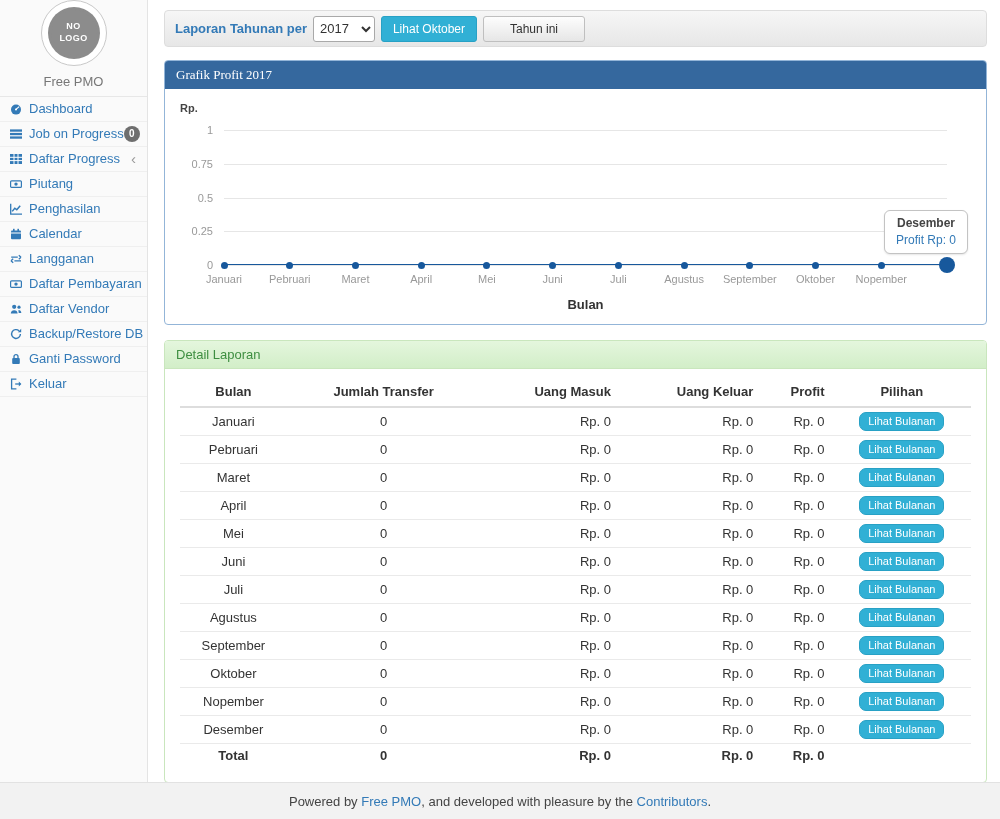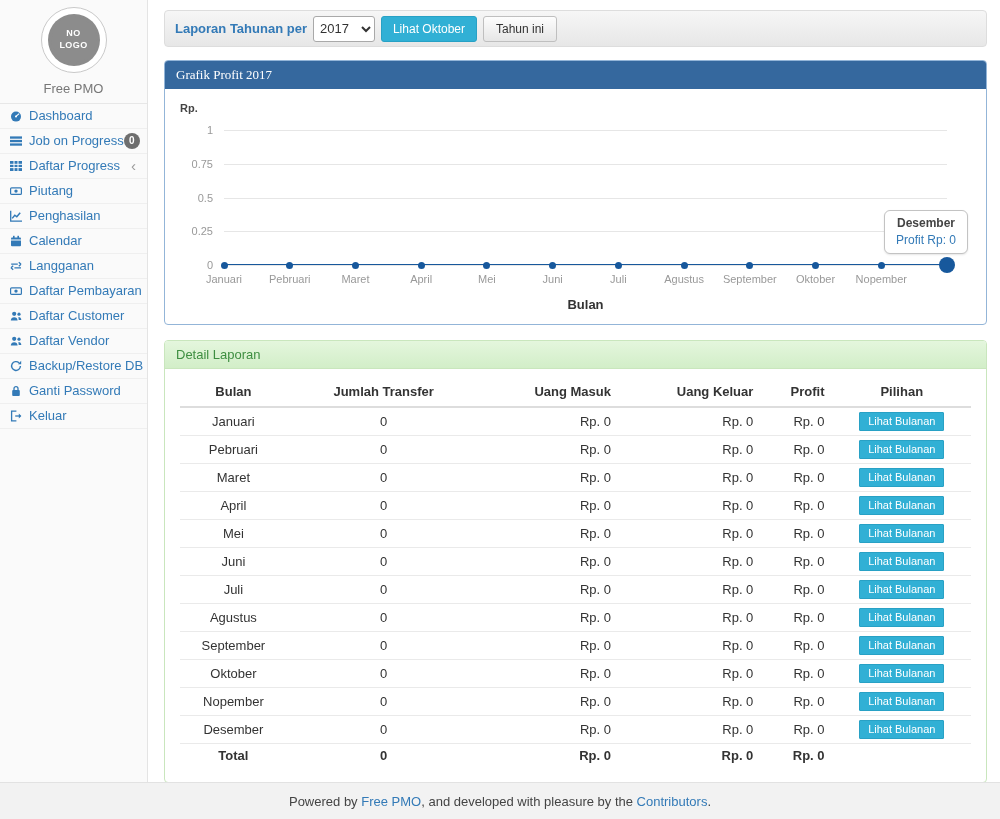--- a/index.html
+++ b/index.html
@@ -2,21 +2,21 @@
 <html style="--link: #337ab7; --accent: #31b0d5; --chart-header-bg: #35689e; --chart-panel-border: #93b5d8; --chart-line: #17589c; --success-text: #3e8e41; --success-border: #c9e6bd; --success-bg: #e4f6dd;"><head>
 <meta charset="utf-8">
 <style>
   * { margin:0; padding:0; box-sizing:border-box; }
   html,body { background:#fff; }
   body { font-family:"Liberation Sans", sans-serif; }
   .page { position:relative; width:1000px; height:819px; background:#fff; overflow:hidden; }
 
   
   .sidebar { position:absolute; left:0; top:0; bottom:37px; width:148px; background:#fafafa; border-right:1px solid #e4e4e4; }
-  .brand { text-align:center; padding-top:7px; }
+  .brand { text-align:center; }
   .logo-outer { width:66px; height:66px; margin:0 auto; border:1px solid #c9c9c9; border-radius:50%; display:flex; align-items:center; justify-content:center; background:#fff; }
   .logo-inner { width:52px; height:52px; background:#8c8c8c; border:4px dotted #8c8c8c; border-radius:50%; color:#fff; display:flex; align-items:center; justify-content:center; }
   .logo-inner span { display:block; width:34px; font-size:9px; font-weight:bold; text-align:center; line-height:1.3; letter-spacing:.4px; }
   .brand-name { margin-top:8px; font-size:13px; color:#777; }
   .menu { margin-top:7px; border-top:1px solid #e7e7e7; }
   .menu-item { display:flex; align-items:center; padding:4px 8px 4px 10px; border-bottom:1px solid #efefef; color:var(--link,#337ab7); font-size:13px; line-height:16px; cursor:pointer; white-space:nowrap; }
   .menu-item .icon { width:14px; margin-right:5px; display:inline-flex; align-items:center; flex:none; }
   .menu-item .icon svg { width:12px; height:12px; }
   .mi-badge { margin-left:auto; background:#6e6e6e; color:#fff; border-radius:9px; min-width:16px; height:16px; font-size:10px; line-height:16px; text-align:center; padding:0 3px; font-weight:bold; }
   .mi-chev { margin-left:auto; color:#999; font-size:15px; line-height:12px; margin-right:3px; }
@@ -24,21 +24,21 @@
   
   .content { position:absolute; left:149px; right:0; top:0; bottom:37px; padding:10px 13px 0 15px; background:#fff; }
   .breadcrumb { background:#f5f5f5; border-radius:4px; padding:7px 15px; font-size:13px; color:#777; margin-bottom:15px; }
   .breadcrumb a { color:var(--link,#337ab7); text-decoration:none; cursor:pointer; }
   .crumb-sep { color:#ccc; margin:0 5px; }
 
   .filter-bar { background:linear-gradient(#f6f6f6,#e7e7e7); border:1px solid #ddd; border-radius:4px; height:37px; padding:0 10px; display:flex; align-items:center; margin-bottom:13px; }
   .filter-label { color:var(--link,#337ab7); font-weight:bold; font-size:13px; margin-right:6px; }
   .year-select { height:26px; width:62px; font-size:13px; font-family:inherit; border:1px solid #a9a9a9; border-radius:3px; background:#fff; color:#333; padding:0 2px; margin-right:6px; }
   .btn-cyan { background:var(--accent,#31b0d5); border:1px solid #28a1c5; color:#fff; font-size:12px; font-family:inherit; padding:5px 11px; border-radius:3px; cursor:pointer; margin-right:6px; }
-  .btn-default { background:linear-gradient(#fdfdfd,#e6e6e6); border:1px solid #bfbfbf; color:#333; font-size:12px; font-family:inherit; padding:5px 12px; border-radius:3px; cursor:pointer; }
+  .btn-default { background:linear-gradient(#fdfdfd,#e6e6e6); border:1px solid #bfbfbf; color:#333; font-size:12px; font-family:inherit; padding:5px 26px; border-radius:3px; cursor:pointer; }
 
   
   .panel-chart { border:1px solid var(--chart-panel-border,#93b5d8); border-radius:4px; margin-bottom:15px; overflow:visible; background:#fff; }
   .panel-chart-heading { background:var(--chart-header-bg,#35689e); color:#fff; font-size:13px; padding:6px 11px; border-radius:3px 3px 0 0;font-family:Liberation Serif, serif; }
   .panel-chart-body { padding:13px 15px 12px; position:relative; }
   .ylab { font-weight:bold; font-size:11px; color:#444; }
   .plot { position:relative; height:135px; margin:16px 24px 0 44px; }
   .gridline { position:absolute; left:0; right:0; height:1px; background:#e6e6e6; }
   .ytick { position:absolute; right:calc(100% + 11px); width:40px; text-align:right; transform:translateY(-50%); color:#999; font-size:11px; }
   .zero-line { position:absolute; left:0; right:0; bottom:-1px; height:2px; background:var(--chart-line,#17589c); }
@@ -54,21 +54,21 @@
   
   .panel-detail { border:1px solid var(--success-border,#c9e6bd); border-radius:4px; background:#fff; }
   .panel-detail-heading { background:linear-gradient(var(--success-bg,#e4f6dd),#d2eec8); color:var(--success-text,#3e8e41); font-size:13px; padding:6px 11px; border-bottom:1px solid var(--success-border,#c9e6bd); border-radius:3px 3px 0 0; }
   .panel-detail-body { padding:8px 15px 14px; }
   table { width:100%; border-collapse:collapse; font-size:13px; color:#333; table-layout:fixed; }
   th { font-weight:bold; padding:7px 8px; border-bottom:2px solid #ddd; }
   td { padding:4px 8px; border-bottom:1px solid #eaeaea; height:24px; }
   tr.total td { font-weight:bold; border-bottom:none; }
   .c-center { text-align:center; } .c-right { text-align:right; }
   .col-bulan{width:13.5%;} .col-transfer{width:24.5%;} .col-masuk{width:17.5%;} .col-keluar{width:18%;} .col-profit{width:9%;} .col-pilihan{width:17.5%;}
-  .btn-cyan-sm { background:var(--accent,#31b0d5); border:1px solid #28a1c5; color:#fff; font-size:11px; font-family:inherit; padding:2px 8px 3px; border-radius:1px; cursor:pointer; }
+  .btn-cyan-sm { background:var(--accent,#31b0d5); border:1px solid #28a1c5; color:#fff; font-size:11px; font-family:inherit; padding:2px 8px 3px; border-radius:7px; cursor:pointer; }
 
   
   .footer { position:absolute; left:0; right:0; bottom:0; height:37px; background:#f2f2f2; border-top:1px solid #e2e2e2; display:flex; align-items:center; justify-content:center; font-size:13px; color:#444; }
   .footer a { color:var(--link,#337ab7); text-decoration:none; cursor:pointer; }
 </style>
 </head>
 <body>
 
 <div class="page">
 
@@ -152,31 +152,20 @@
           <span>Langganan</span>
         </div>
         <div class="menu-item">
           <span class="icon">
             <svg viewBox="0 0 12 12">
               <rect x=".6" y="2.8" width="10.8" height="6.6" rx="1" fill="none" stroke="#337ab7" stroke-width="1.2"></rect>
               <circle cx="6" cy="6.1" r="1.7" fill="#337ab7"></circle>
             </svg>
           </span>
           <span>Daftar Pembayaran</span>
-        </div>
-        <div class="menu-item">
-          <span class="icon">
-            <svg viewBox="0 0 12 12" fill="#337ab7">
-              <circle cx="4.2" cy="3.8" r="2.1"></circle>
-              <path d="M.8 10.6c0-2.2 1.5-3.4 3.4-3.4s3.4 1.2 3.4 3.4z"></path>
-              <circle cx="9" cy="4.2" r="1.6"></circle>
-              <path d="M8.4 7.1c1.7.1 2.9 1.1 2.9 3h-2.6z"></path>
-            </svg>
-          </span>
-          <span>Daftar Customer</span>
         </div>
         <div class="menu-item">
           <span class="icon">
             <svg viewBox="0 0 12 12" fill="#337ab7">
               <circle cx="4.2" cy="3.8" r="2.1"></circle>
               <path d="M.8 10.6c0-2.2 1.5-3.4 3.4-3.4s3.4 1.2 3.4 3.4z"></path>
               <circle cx="9" cy="4.2" r="1.6"></circle>
               <path d="M8.4 7.1c1.7.1 2.9 1.1 2.9 3h-2.6z"></path>
             </svg>
           </span>

